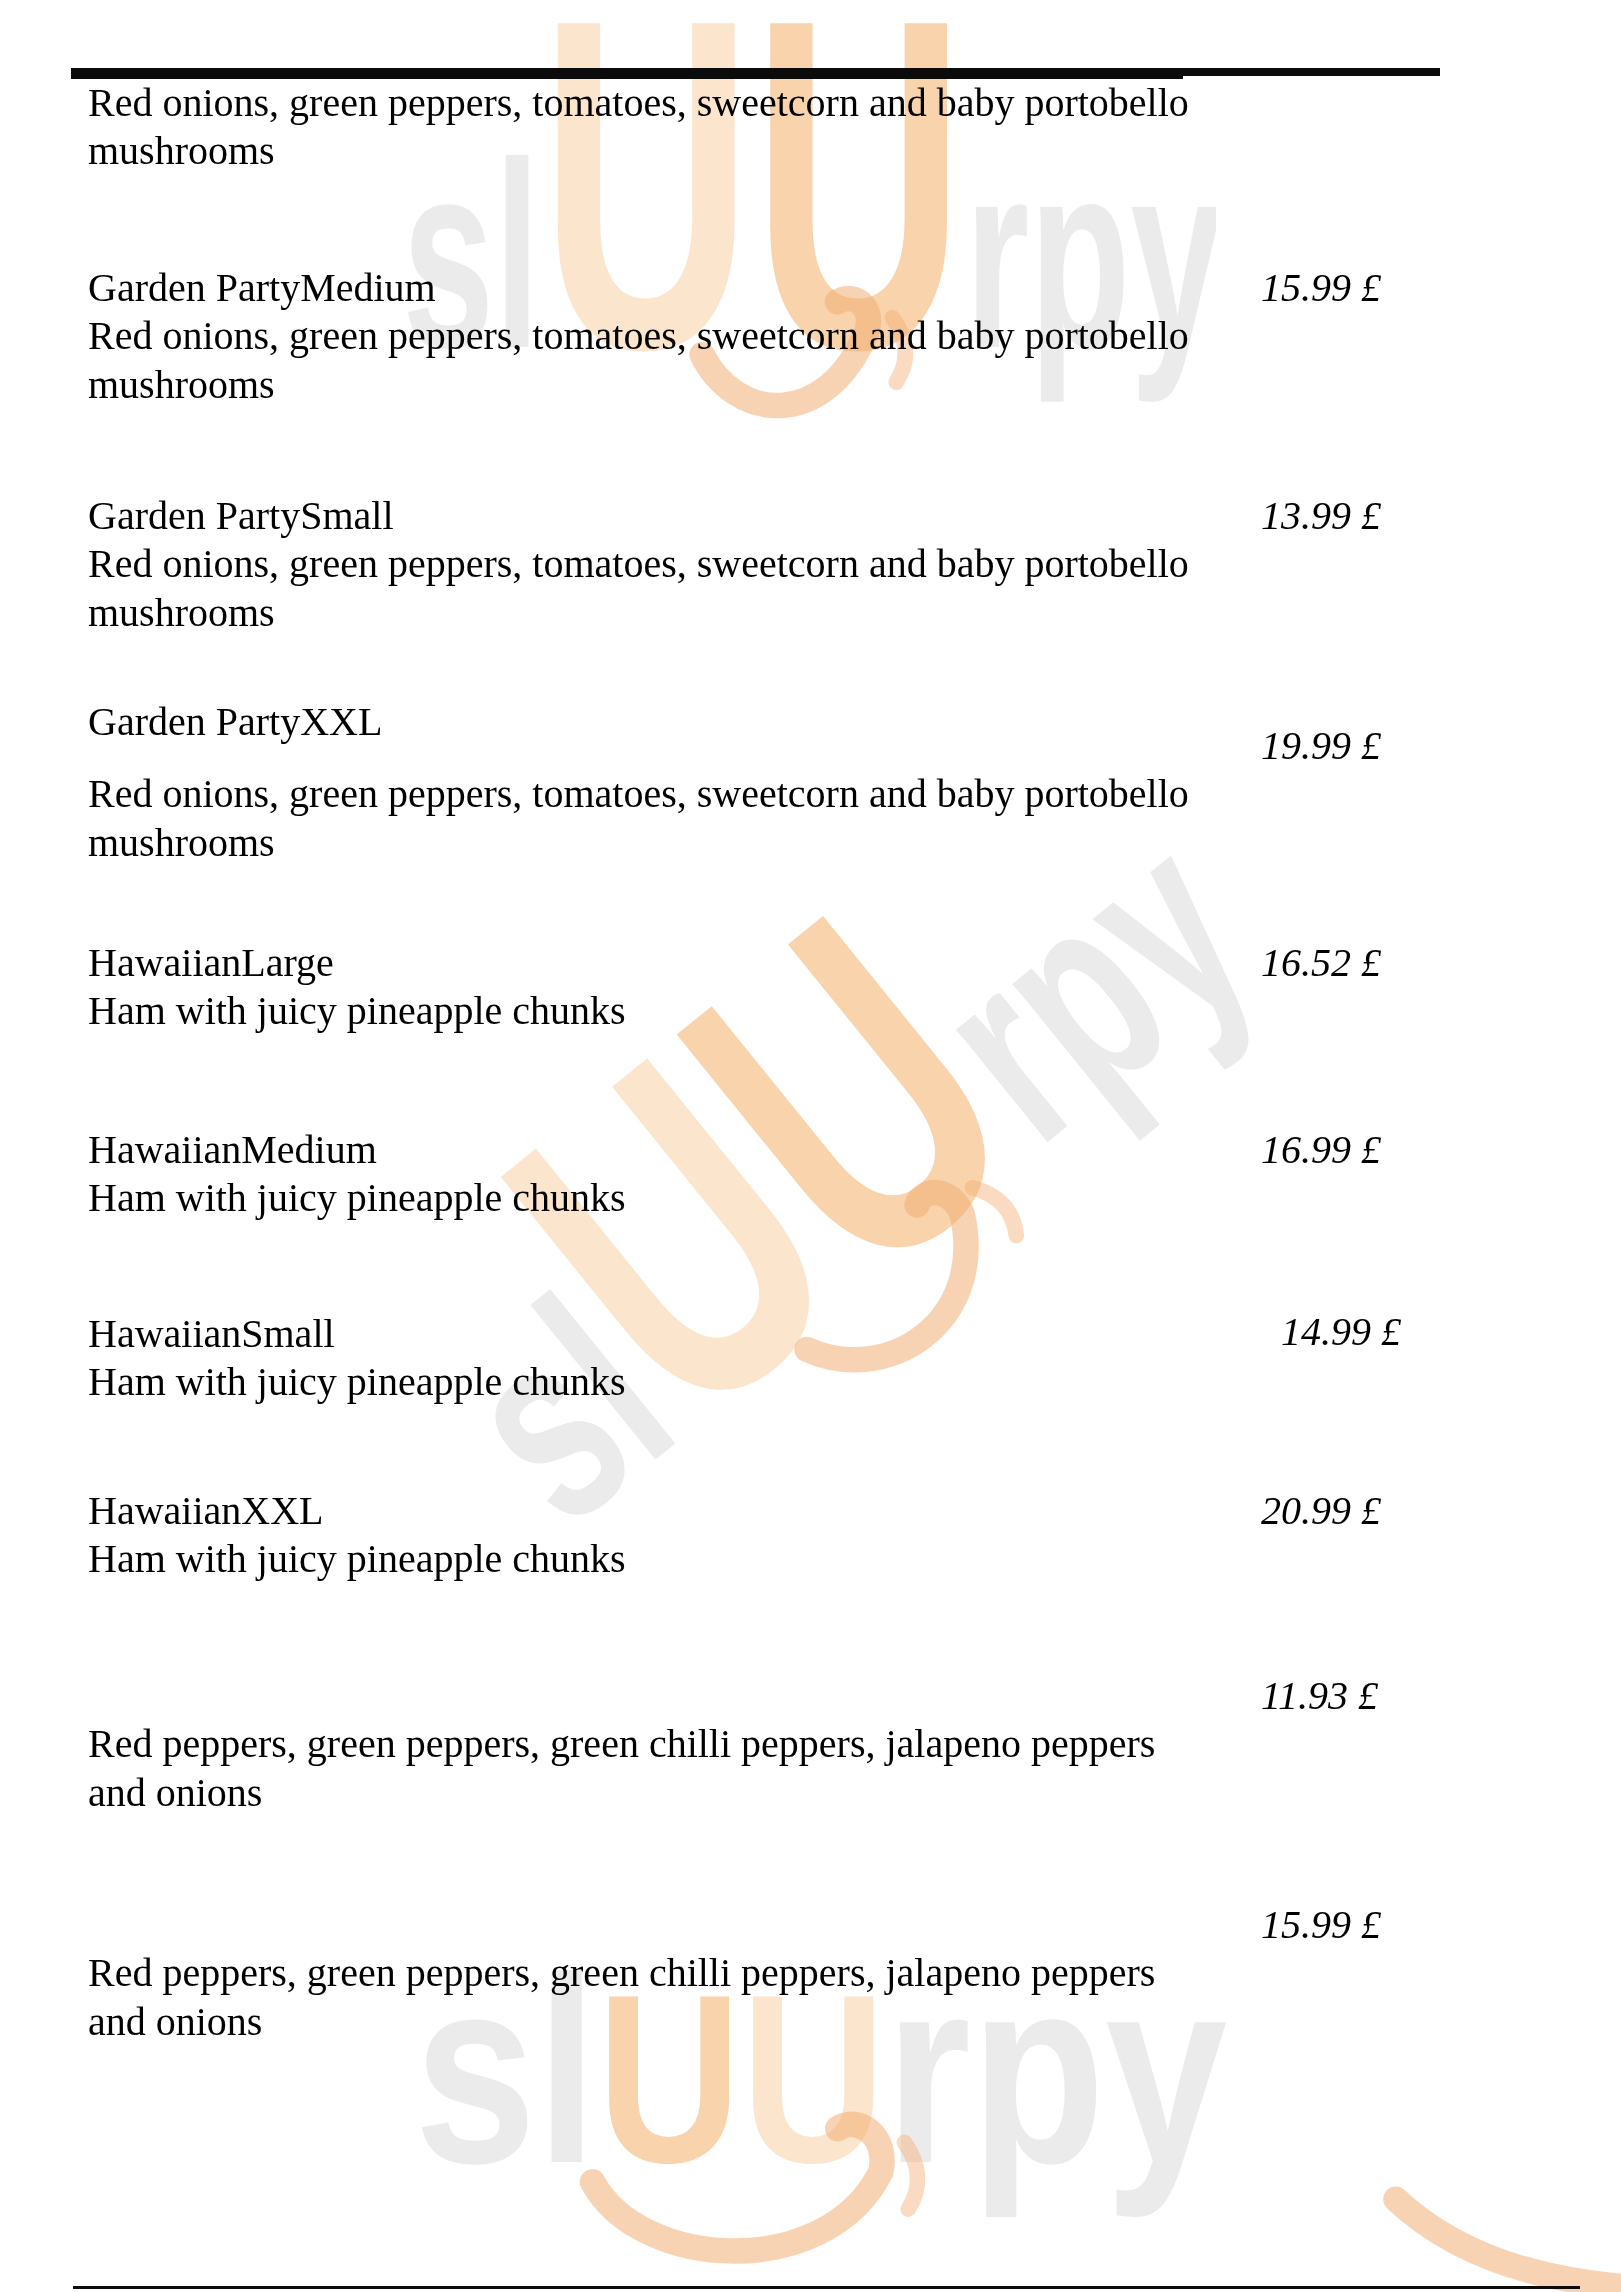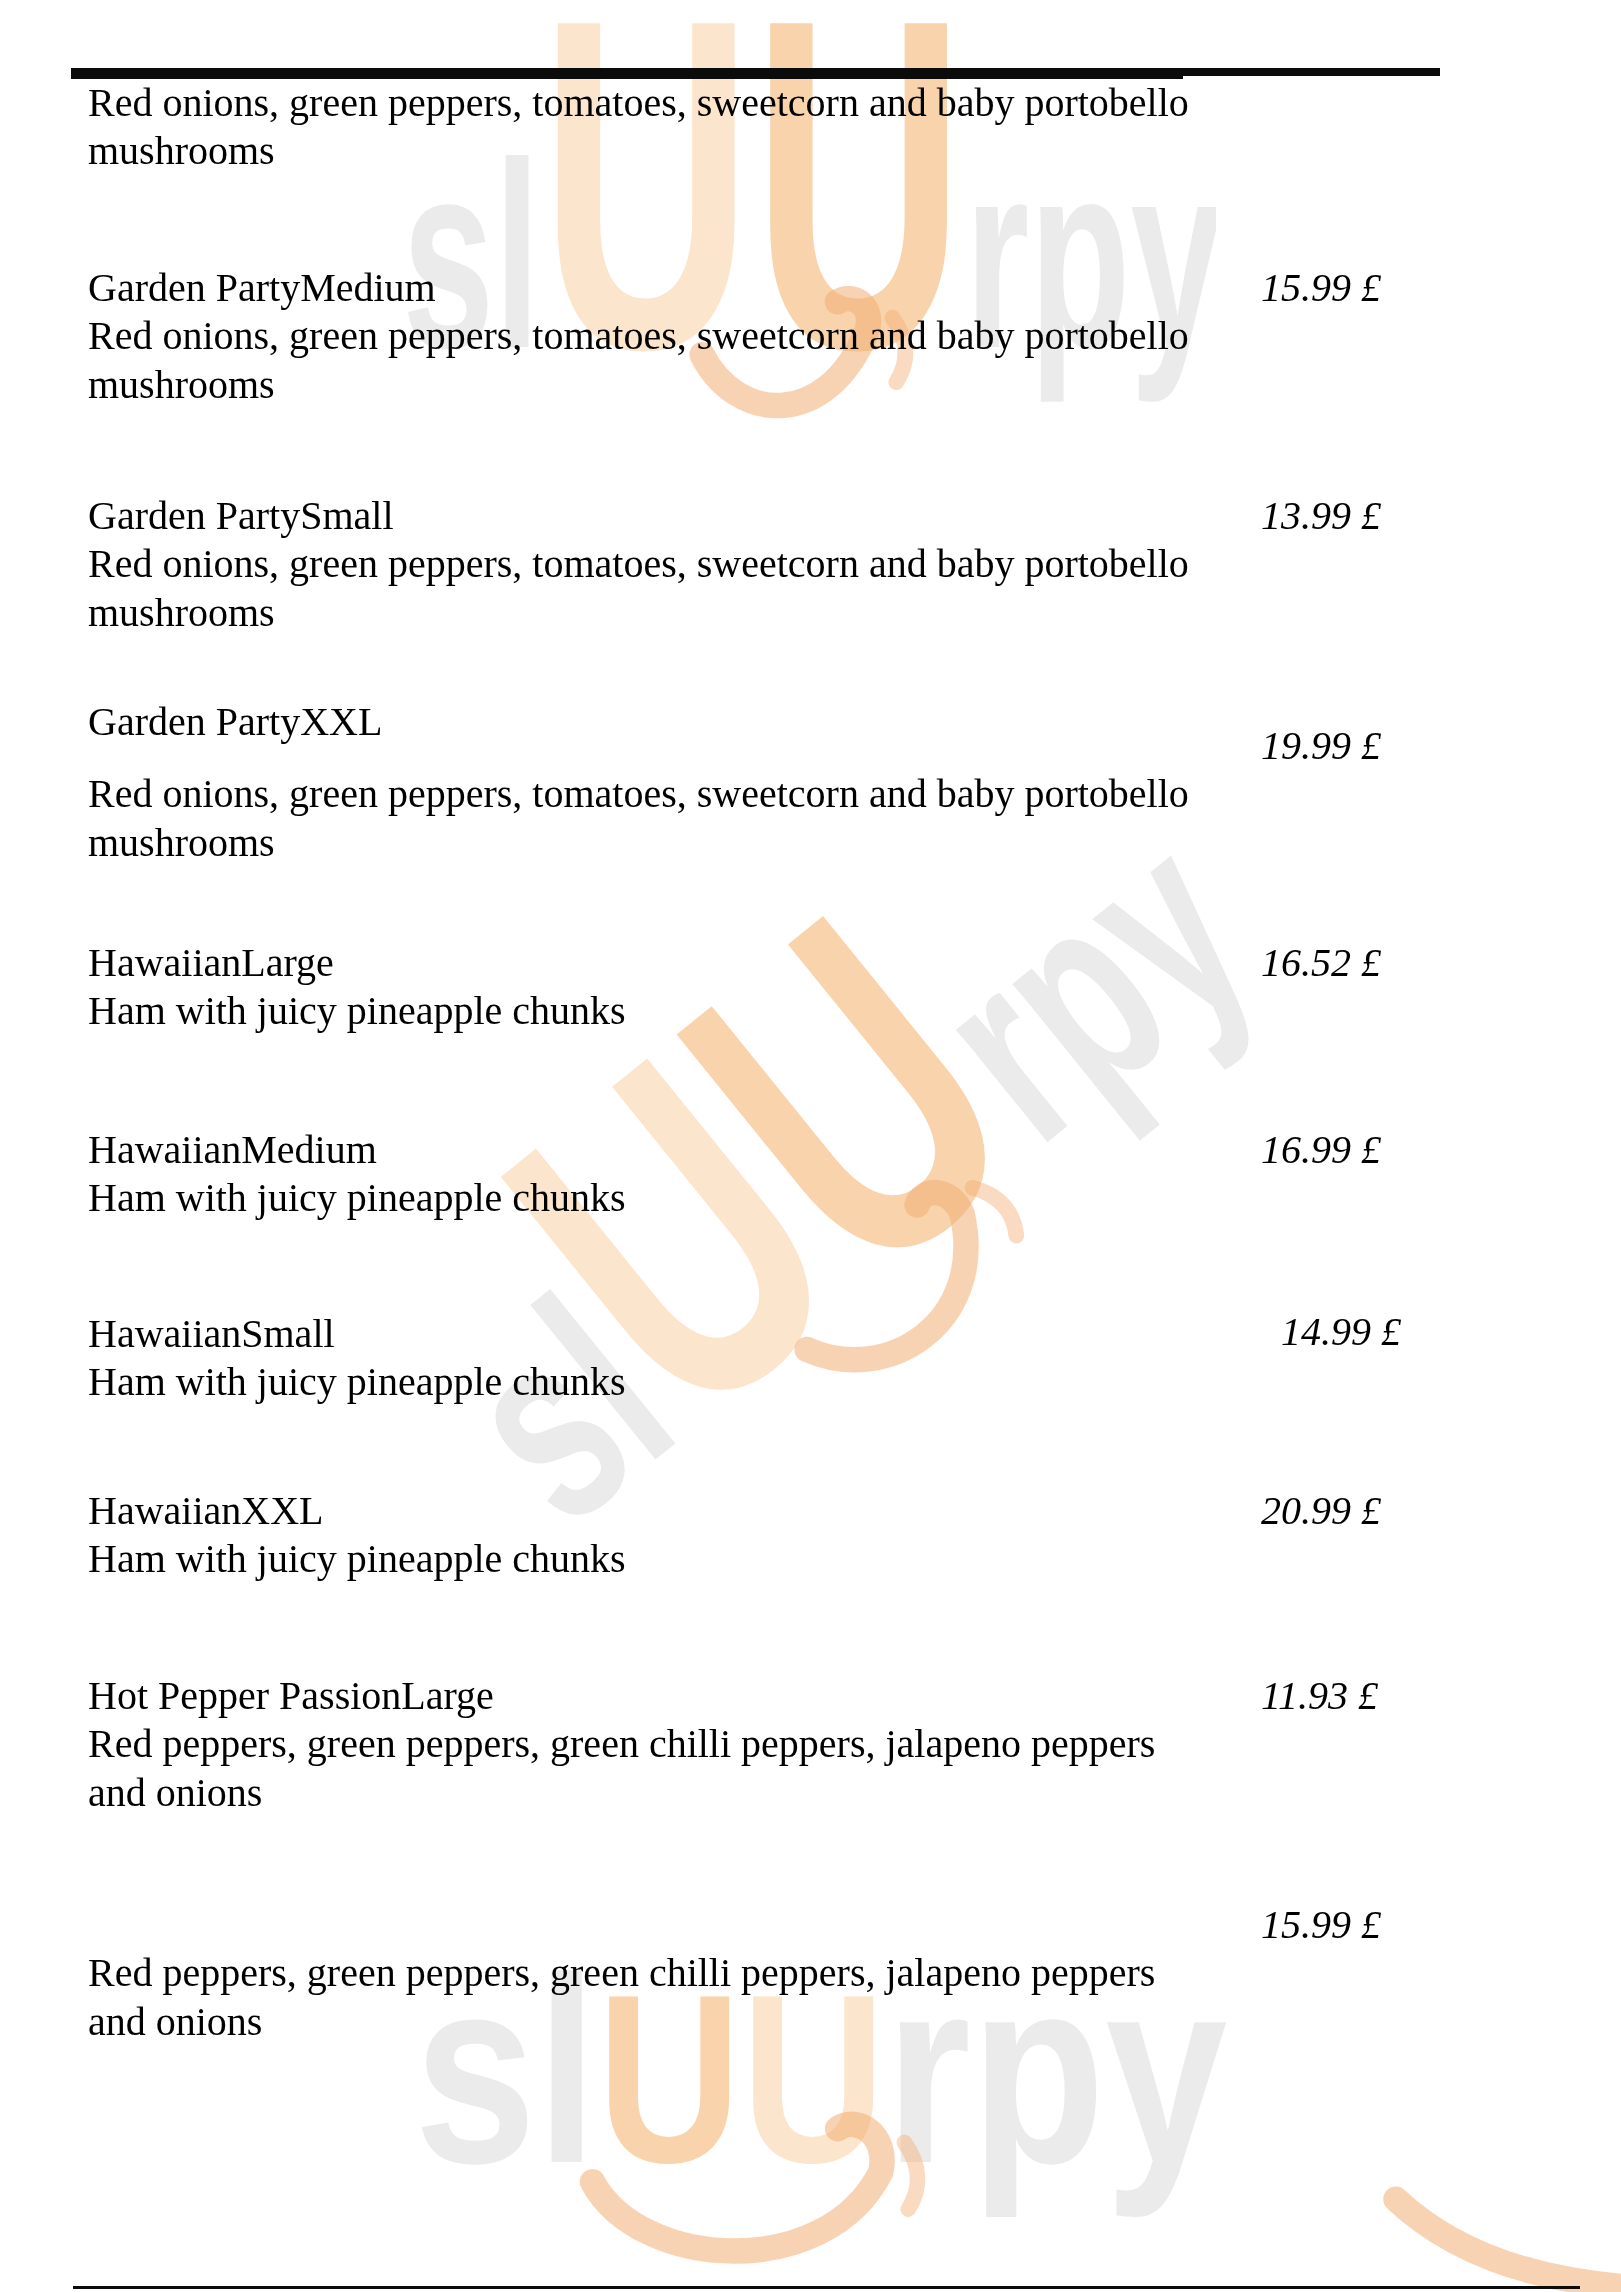--- a/index.html
+++ b/index.html
@@ -94,21 +94,20 @@
   <div class="txt" style="top:1178px;">Ham with juicy pineapple chunks</div>
 
   <div class="txt" style="top:1314px;">HawaiianSmall</div>
   <div class="price" style="top:1312px;margin-left:20px;">14.99 £</div>
   <div class="txt" style="top:1362px;">Ham with juicy pineapple chunks</div>
 
   <div class="txt" style="top:1491px;">HawaiianXXL</div>
   <div class="price" style="top:1491px;">20.99 £</div>
   <div class="txt" style="top:1539px;">Ham with juicy pineapple chunks</div>
 
-  <div class="txt" style="top:1676px;">Hot Pepper PassionLarge</div>
   <div class="price" style="top:1676px;">11.93 £</div>
   <div class="txt" style="top:1724px;">Red peppers, green peppers, green chilli peppers, jalapeno peppers</div>
   <div class="txt" style="top:1773px;">and onions</div>
 
   <div class="price" style="top:1905px;">15.99 £</div>
   <div class="txt" style="top:1953px;">Red peppers, green peppers, green chilli peppers, jalapeno peppers</div>
   <div class="txt" style="top:2002px;">and onions</div>
 
   <div class="rule" style="left:73px;top:2286px;width:1507px;height:2.9px;"></div>
 

